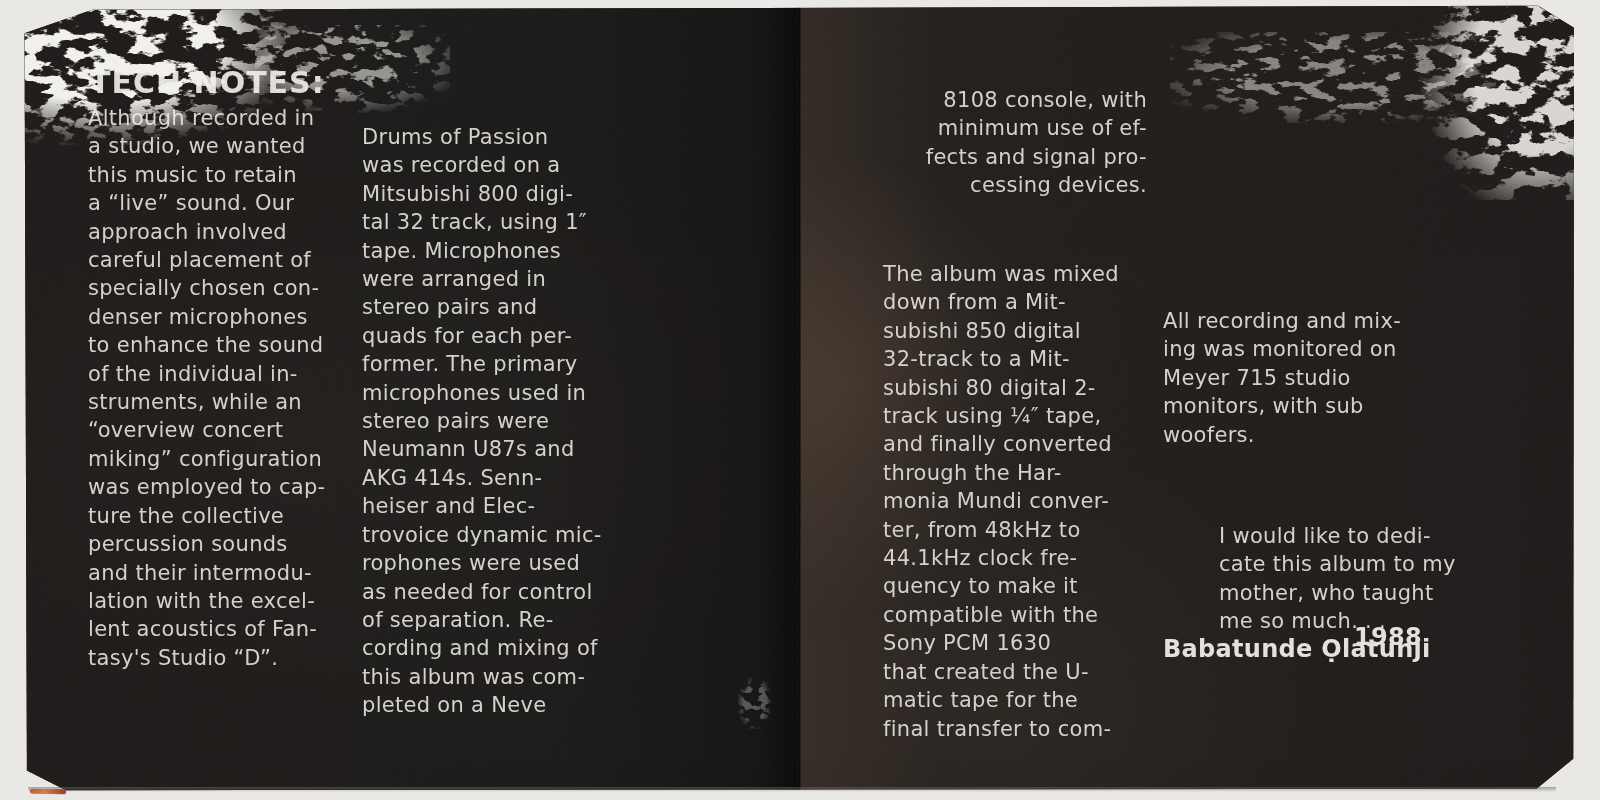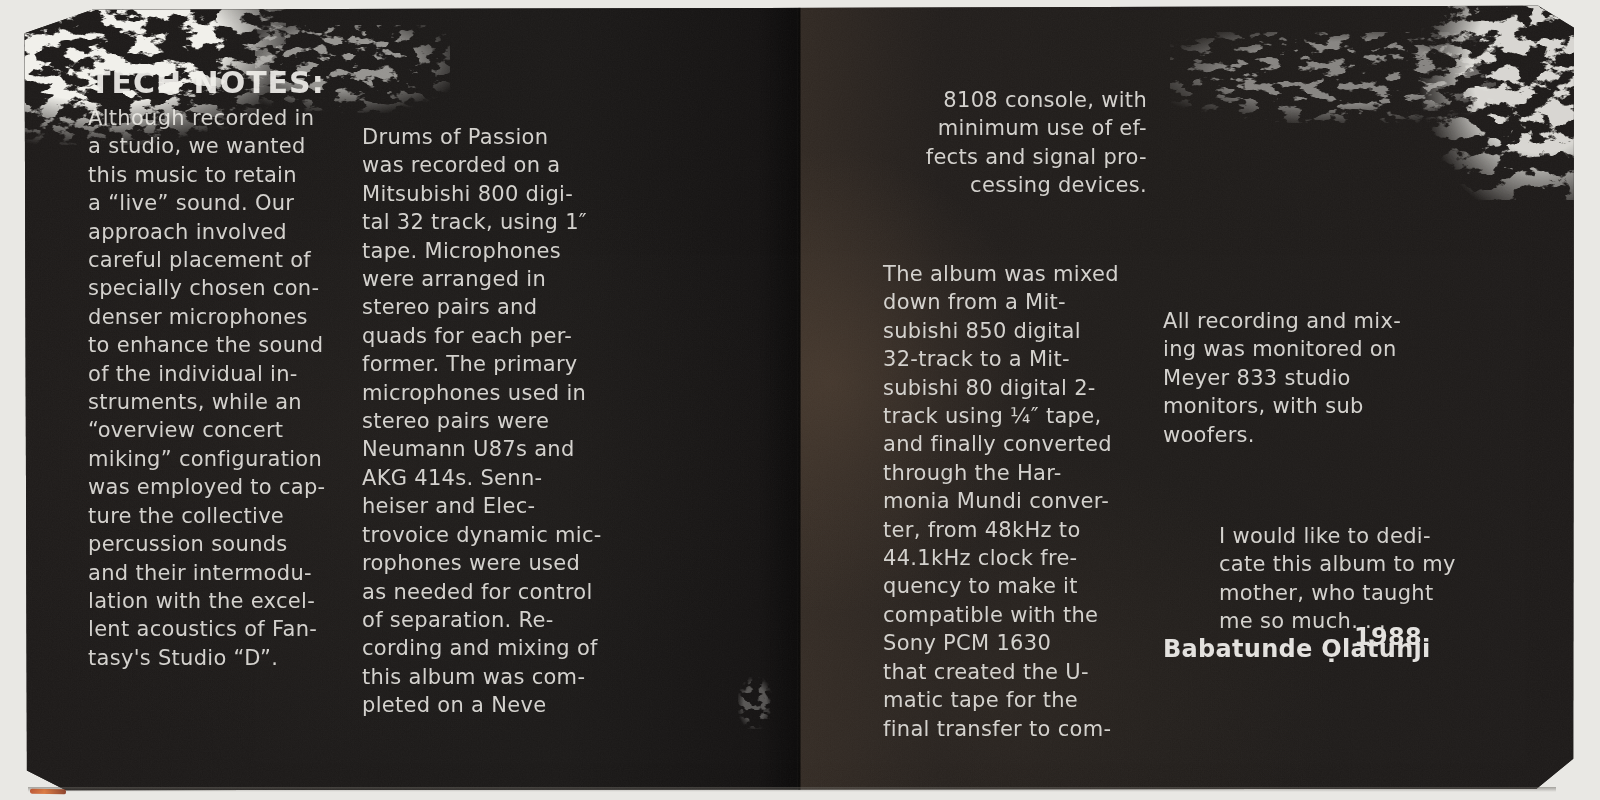--- a/index.html
+++ b/index.html
@@ -134,21 +134,21 @@
 quency to make it
 compatible with the
 Sony PCM 1630
 that created the U-
 matic tape for the
 final transfer to com-</div>
 
 
     <div class="txt" style="left:1147px;top:302px;width:264px;">All recording and mix-
 ing was monitored on
-Meyer 833 studio
+Meyer 715 studio
 monitors, with sub
 woofers.</div>
 
     <div class="txt" style="left:1203px;top:517px;width:270px;">I would like to dedi-
 cate this album to my
 mother, who taught
 me so much. . .</div>
 
     <div class="sig" style="left:1147px;top:630px;width:262px;">Babatunde Ọlatunji</div>
 

